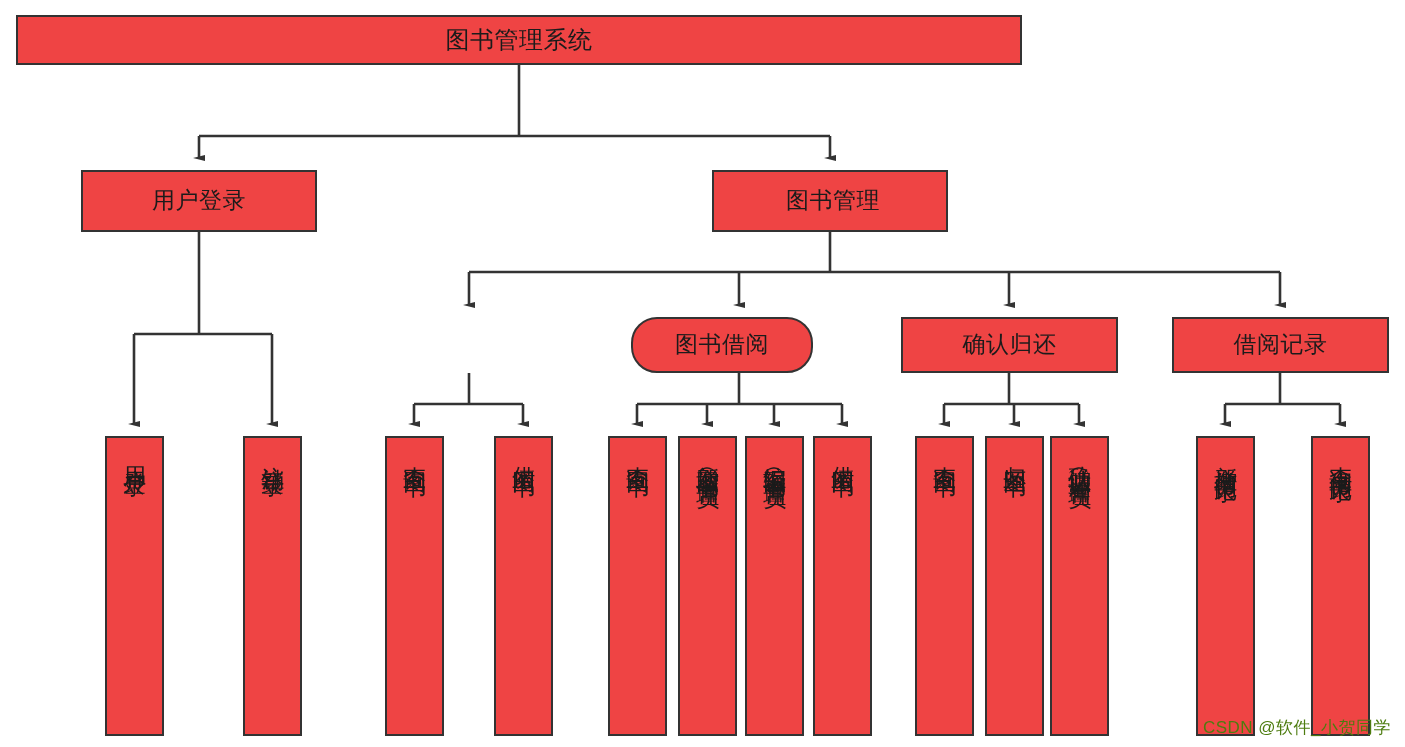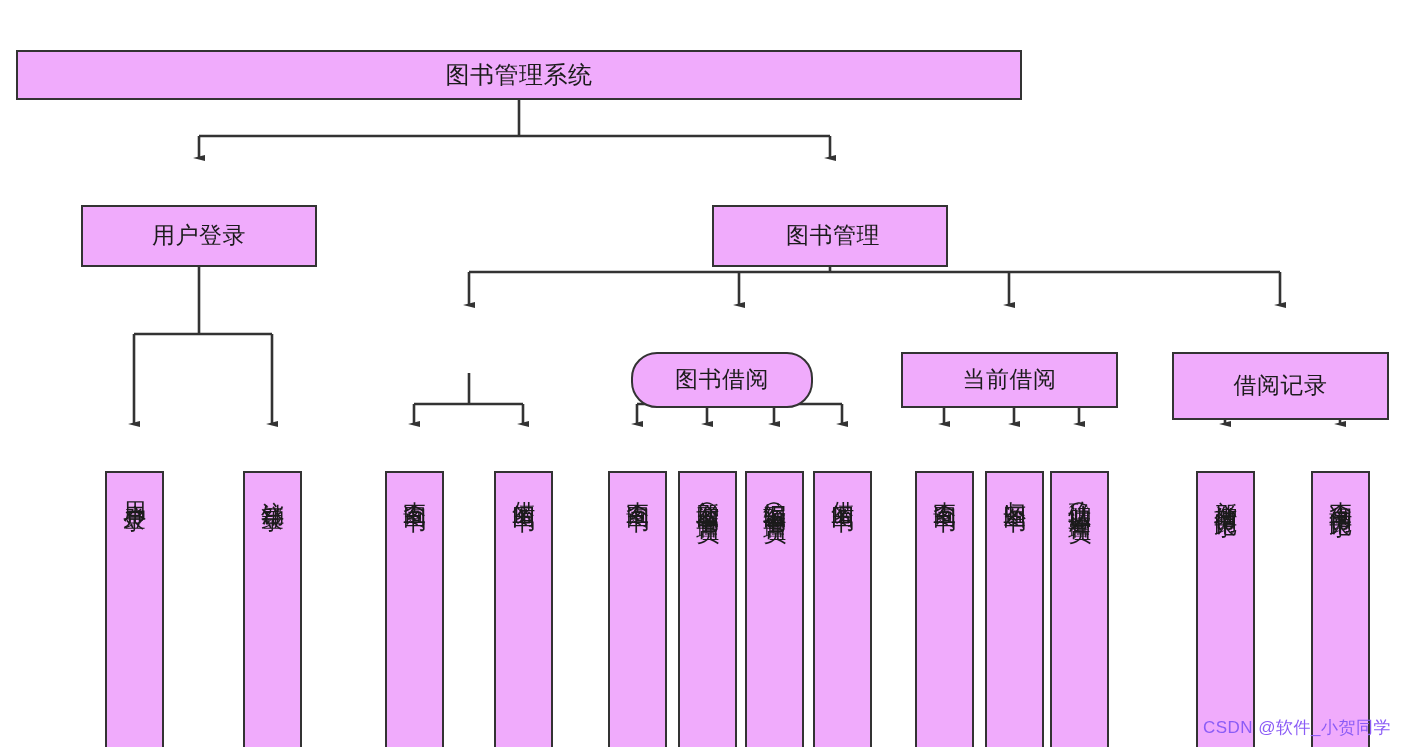--- a/index.html
+++ b/index.html
@@ -22,26 +22,25 @@
     left: 0;
     top: 0;
     width: 1405px;
     height: 747px;
     pointer-events: none;
   }
   .node {
     position: absolute;
     box-sizing: border-box;
     border: 2.5px solid #333333;
-    background: #f0abfc;
+    background: #ef4444;
     display: flex;
     align-items: center;
     justify-content: center;
     color: #1b1b1b;
-    margin-top: 35px;
   }
   .node .label {
     display: block;
     text-align: center;
     line-height: 1.18;
     white-space: nowrap;
   }
   
   .node.horiz .label {
     font-size: 23px;
@@ -61,21 +60,21 @@
     font-size: 23px;
     line-height: 1.1;
     letter-spacing: 3px;
     white-space: pre;
   }
   .watermark {
     position: absolute;
     right: 14px;
     bottom: 8px;
     font-size: 17px;
-    color: #8b5cf6;
+    color: #4d7c0f;
     letter-spacing: 0.5px;
     white-space: nowrap;
   }
 </style>
 </head>
 <body>
 
 <div id="canvas">
 
   <svg class="wires" viewBox="0 0 1405 747" xmlns="http://www.w3.org/2000/svg">
@@ -137,23 +136,23 @@
     <span class="label">用户登录</span>
   </div>
   <div class="node horiz" style="left:712px; top:170px; width:236px; height:62px;padding-left:6px;">
     <span class="label">图书管理</span>
   </div>
 
   <div class="node horiz" style="left:631px; top:317px; width:182px; height:56px;border-radius:26px;">
     <span class="label">图书借阅</span>
   </div>
   <div class="node horiz" style="left:901px; top:317px; width:217px; height:56px;">
-    <span class="label">当前借阅</span>
-  </div>
-  <div class="node horiz" style="left:1172px; top:317px; width:217px; height:68px;">
+    <span class="label">确认归还</span>
+  </div>
+  <div class="node horiz" style="left:1172px; top:317px; width:217px; height:56px;">
     <span class="label">借阅记录</span>
   </div>
 
   <div class="node vert" style="left:105px; top:436px; width:59px; height:300px;">
     <span class="label">用户登录</span>
   </div>
   <div class="node vert" style="left:243px; top:436px; width:59px; height:300px;">
     <span class="label">注销登录</span>
   </div>
 

